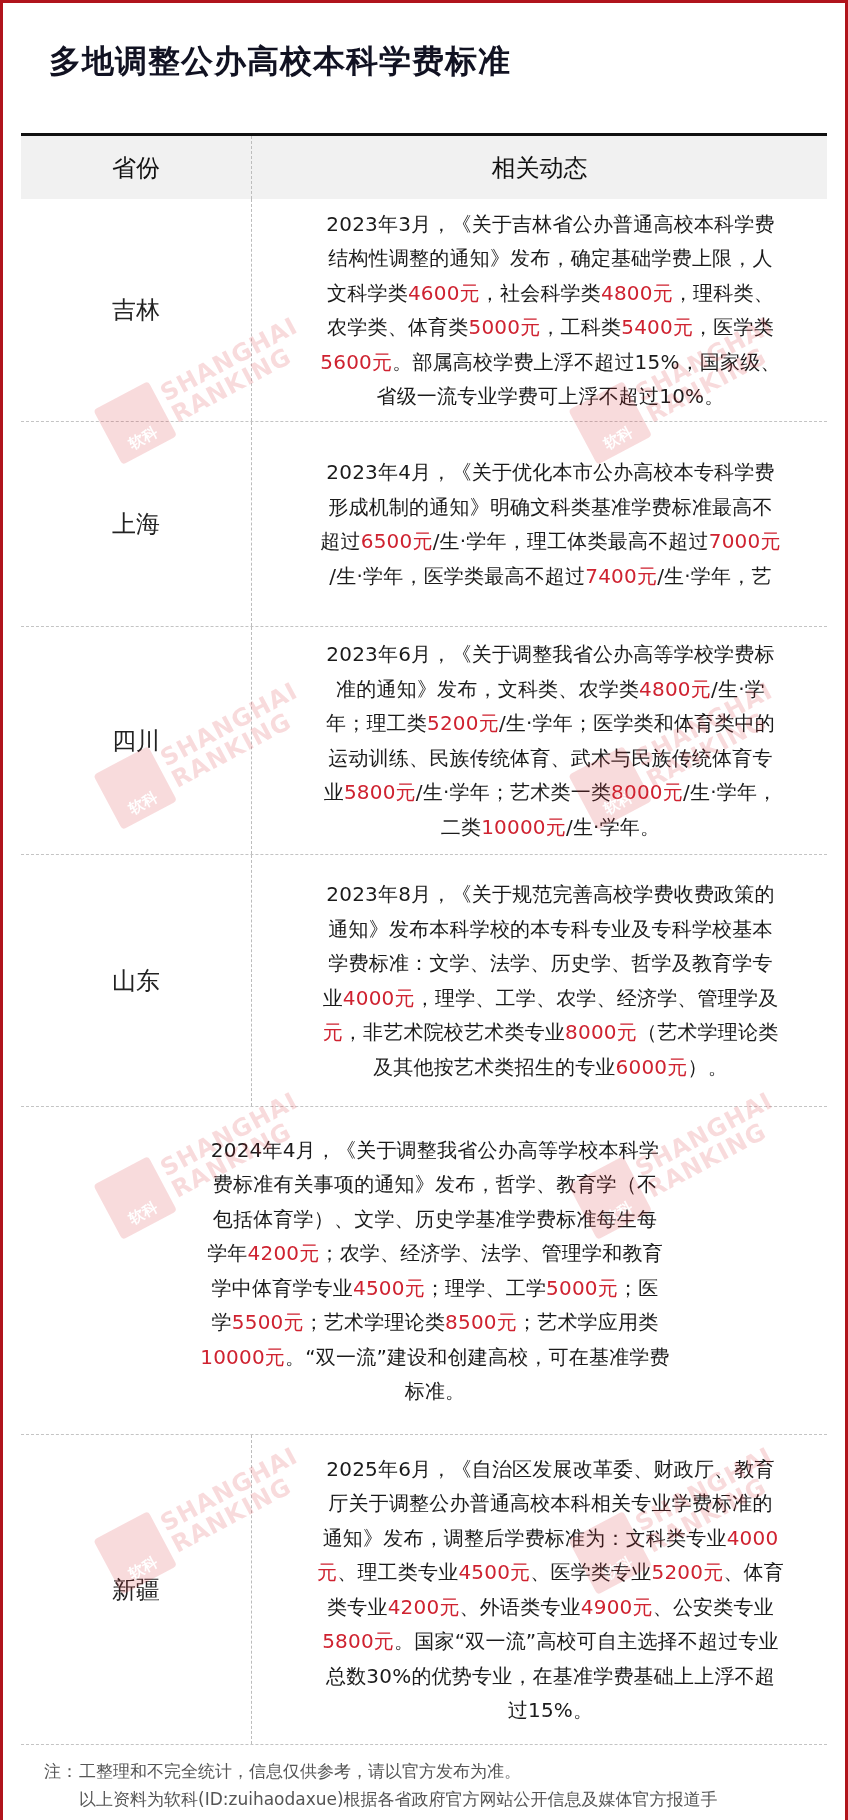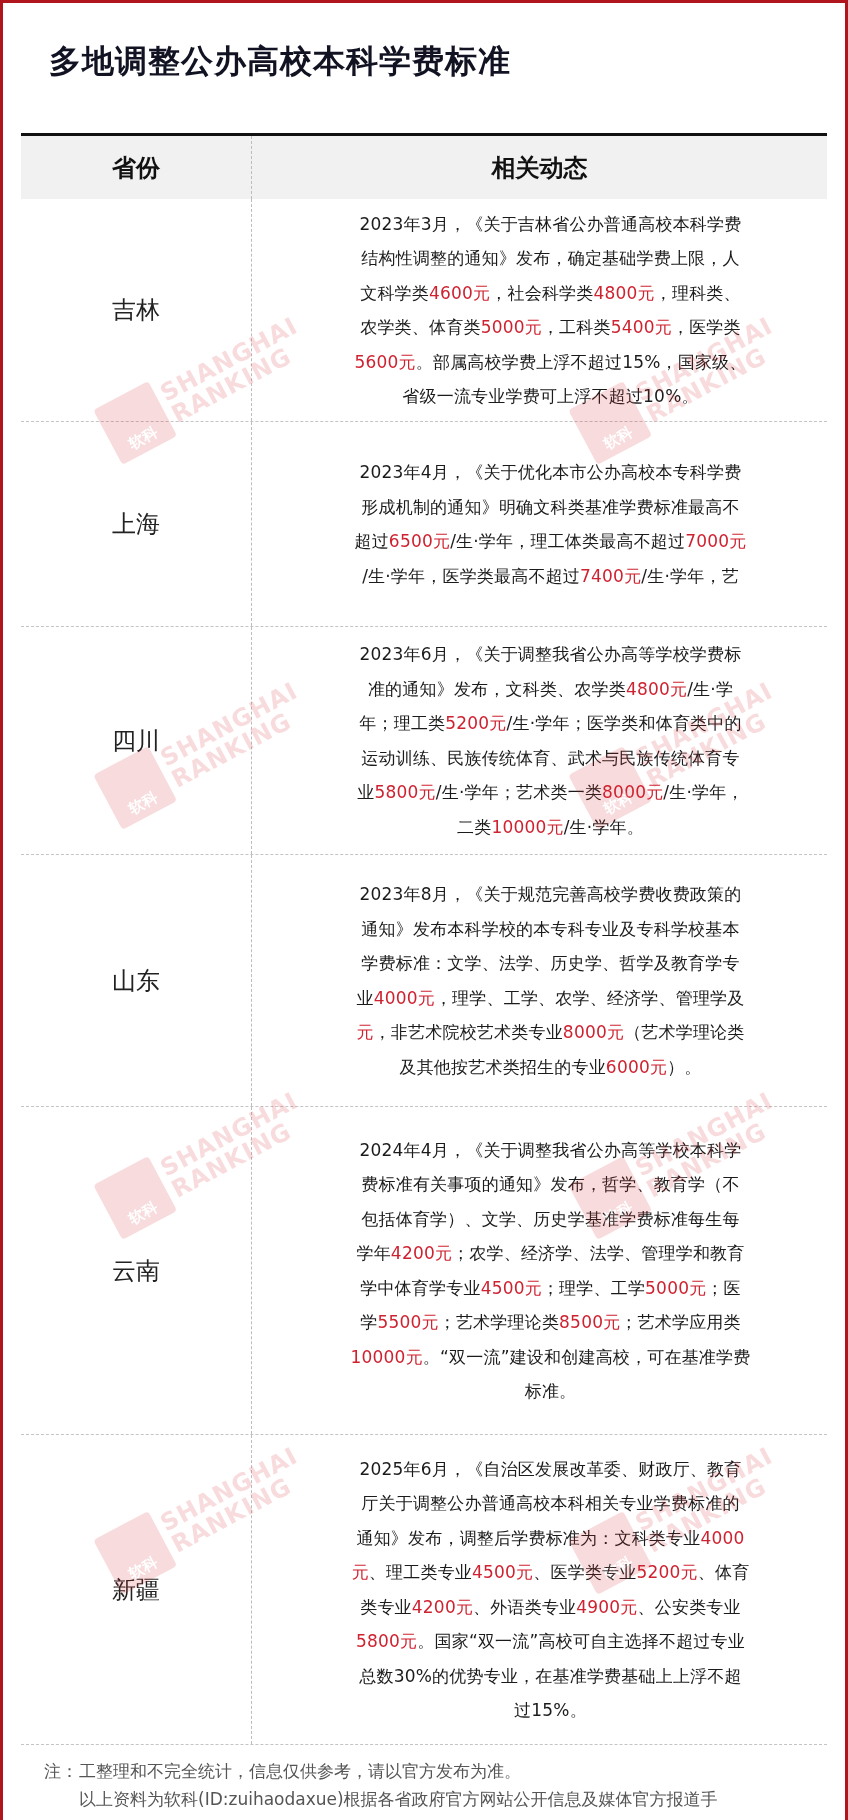--- a/index.html
+++ b/index.html
@@ -23,37 +23,37 @@
   }
   .table {
     position: absolute; left: 21px; top: 133px; width: 806px;
     border-top: 3px solid #111;
   }
   .thead {
     display: flex; height: 63px; background: #f1f1f1;
   }
   .th {
     display: flex; align-items: center; justify-content: center;
-    font-size: 24px; font-weight: bold; color: #111;
+    font-size: 24px; font-weight: normal; color: #111;
   }
   .c1 { width: 231px; border-right: 1px dashed #bcbcbc; box-sizing: border-box; flex: none; }
   .c2 { flex: 1; text-align: center; }
   .row {
     display: flex; border-bottom: 1px dashed #c4c4c4; position: relative;
   }
   .prov {
     display: flex; align-items: center; justify-content: center;
     font-size: 24px; color: #222;
   }
   .desc {
     padding: 0 0 0 22px; box-sizing: border-box;
     display: flex; flex-direction: column; justify-content: center;
   }
   .line {
-    font-size: 17px; line-height: 34.5px; color: #1b1b1b; white-space: nowrap;
+    font-size: 20px; line-height: 34.5px; color: #1b1b1b; white-space: nowrap;
     letter-spacing: 0.2px;
   }
   .hl { color: #cf2230; }
   .note {
     position: absolute; left: 44px; top: 1757px; width: 780px;
     font-size: 17px; line-height: 28px; color: #555;
   }
   .note-row { display: flex; }
   .note-label { flex: none; width: 35px; }
   .wm {
@@ -120,21 +120,20 @@
         <div class="desc c2">
           <div class="line"><span>2023年8月，《关于规范完善高校学费收费政策的</span></div>
           <div class="line"><span>通知》发布本科学校的本专科专业及专科学校基本</span></div>
           <div class="line"><span>学费标准：文学、法学、历史学、哲学及教育学专</span></div>
           <div class="line"><span>业</span><span class="hl">4000元</span><span>，理学、工学、农学、经济学、管理学及</span></div>
           <div class="line"><span class="hl">元</span><span>，非艺术院校艺术类专业</span><span class="hl">8000元</span><span>（艺术学理论类</span></div>
           <div class="line"><span>及其他按艺术类招生的专业</span><span class="hl">6000元</span><span>）。</span></div>
         </div>
       </div>
       <div class="row" style="height: 328px; box-sizing: border-box;">
-        <div class="prov c1">云南</div>
         <div class="desc c2">
           <div class="line"><span>2024年4月，《关于调整我省公办高等学校本科学</span></div>
           <div class="line"><span>费标准有关事项的通知》发布，哲学、教育学（不</span></div>
           <div class="line"><span>包括体育学）、文学、历史学基准学费标准每生每</span></div>
           <div class="line"><span>学年</span><span class="hl">4200元</span><span>；农学、经济学、法学、管理学和教育</span></div>
           <div class="line"><span>学中体育学专业</span><span class="hl">4500元</span><span>；理学、工学</span><span class="hl">5000元</span><span>；医</span></div>
           <div class="line"><span>学</span><span class="hl">5500元</span><span>；艺术学理论类</span><span class="hl">8500元</span><span>；艺术学应用类</span></div>
           <div class="line"><span class="hl">10000元</span><span>。“双一流”建设和创建高校，可在基准学费</span></div>
           <div class="line"><span>标准。</span></div>
         </div>

